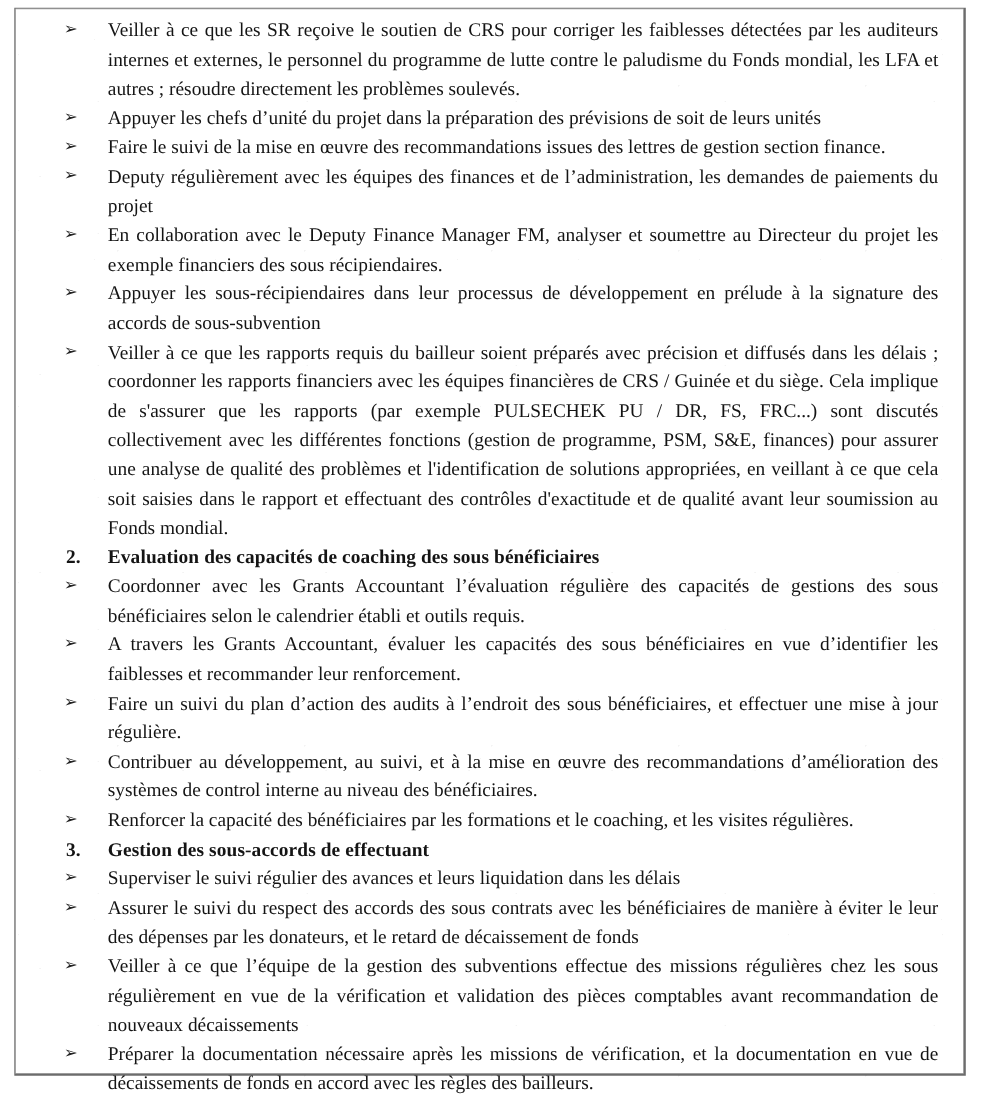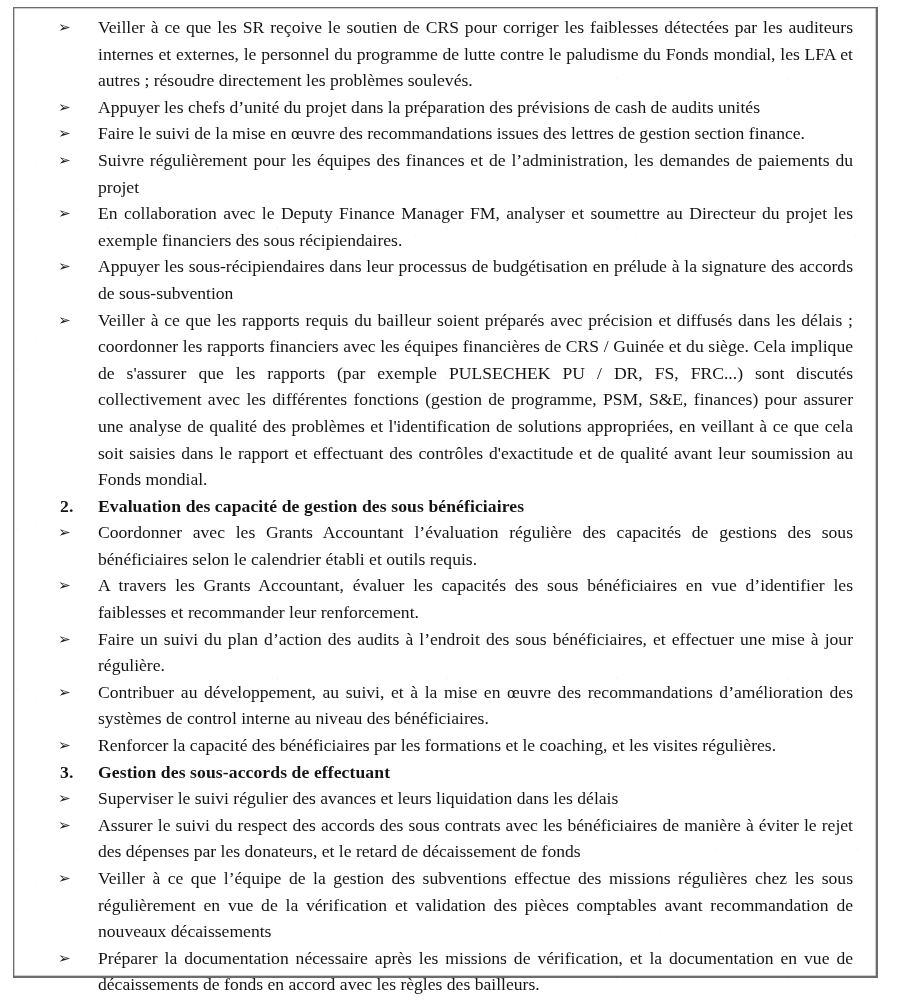--- a/index.html
+++ b/index.html
@@ -105,45 +105,45 @@
 <body>
 
 <div id="page-frame">
   <div id="content">
       <div class="bullet-row">
         <span class="bullet-glyph">➢</span>
         <span class="bullet-text">Veiller à ce que les SR reçoive le soutien de CRS pour corriger les faiblesses détectées par les auditeurs internes et externes, le personnel du programme de lutte contre le paludisme du Fonds mondial, les LFA et autres ; résoudre directement les problèmes soulevés.</span>
       </div>
       <div class="bullet-row">
         <span class="bullet-glyph">➢</span>
-        <span class="bullet-text">Appuyer les chefs d’unité du projet dans la préparation des prévisions de cash de audits unités</span>
+        <span class="bullet-text">Appuyer les chefs d’unité du projet dans la préparation des prévisions de soit de leurs unités</span>
       </div>
       <div class="bullet-row">
         <span class="bullet-glyph">➢</span>
         <span class="bullet-text">Faire le suivi de la mise en œuvre des recommandations issues des lettres de gestion section finance.</span>
       </div>
       <div class="bullet-row">
         <span class="bullet-glyph">➢</span>
-        <span class="bullet-text">Suivre régulièrement pour les équipes des finances et de l’administration, les demandes de paiements du projet</span>
+        <span class="bullet-text">Deputy régulièrement avec les équipes des finances et de l’administration, les demandes de paiements du projet</span>
       </div>
       <div class="bullet-row">
         <span class="bullet-glyph">➢</span>
         <span class="bullet-text">En collaboration avec le Deputy Finance Manager FM, analyser et soumettre au Directeur du projet les exemple financiers des sous récipiendaires.</span>
       </div>
       <div class="bullet-row">
         <span class="bullet-glyph">➢</span>
-        <span class="bullet-text">Appuyer les sous-récipiendaires dans leur processus de budgétisation en prélude à la signature des accords de sous-subvention</span>
+        <span class="bullet-text">Appuyer les sous-récipiendaires dans leur processus de développement en prélude à la signature des accords de sous-subvention</span>
       </div>
       <div class="bullet-row">
         <span class="bullet-glyph">➢</span>
         <span class="bullet-text">Veiller à ce que les rapports requis du bailleur soient préparés avec précision et diffusés dans les délais ; coordonner les rapports financiers avec les équipes financières de CRS / Guinée et du siège. Cela implique de s'assurer que les rapports (par exemple PULSECHEK PU / DR, FS, FRC...) sont discutés collectivement avec les différentes fonctions (gestion de programme, PSM, S&amp;E, finances) pour assurer une analyse de qualité des problèmes et l'identification de solutions appropriées, en veillant à ce que cela soit saisies dans le rapport et effectuant des contrôles d'exactitude et de qualité avant leur soumission au Fonds mondial.</span>
       </div>
       <div class="num-row">
         <span class="num-marker">2.</span>
-        <span class="num-text">Evaluation des capacité de gestion des sous bénéficiaires</span>
+        <span class="num-text">Evaluation des capacités de coaching des sous bénéficiaires</span>
       </div>
       <div class="bullet-row">
         <span class="bullet-glyph">➢</span>
         <span class="bullet-text">Coordonner avec les Grants Accountant l’évaluation régulière des capacités de gestions des sous bénéficiaires selon le calendrier établi et outils requis.</span>
       </div>
       <div class="bullet-row">
         <span class="bullet-glyph">➢</span>
         <span class="bullet-text">A travers les Grants Accountant, évaluer les capacités des sous bénéficiaires en vue d’identifier les faiblesses et recommander leur renforcement.</span>
       </div>
       <div class="bullet-row">
@@ -161,21 +161,21 @@
       <div class="num-row">
         <span class="num-marker">3.</span>
         <span class="num-text">Gestion des sous-accords de effectuant</span>
       </div>
       <div class="bullet-row">
         <span class="bullet-glyph">➢</span>
         <span class="bullet-text">Superviser le suivi régulier des avances et leurs liquidation dans les délais</span>
       </div>
       <div class="bullet-row">
         <span class="bullet-glyph">➢</span>
-        <span class="bullet-text">Assurer le suivi du respect des accords des sous contrats avec les bénéficiaires de manière à éviter le rejet des dépenses par les donateurs, et le retard de décaissement de fonds</span>
+        <span class="bullet-text">Assurer le suivi du respect des accords des sous contrats avec les bénéficiaires de manière à éviter le leur des dépenses par les donateurs, et le retard de décaissement de fonds</span>
       </div>
       <div class="bullet-row">
         <span class="bullet-glyph">➢</span>
         <span class="bullet-text">Veiller à ce que l’équipe de la gestion des subventions effectue des missions régulières chez les sous régulièrement en vue de la vérification et validation des pièces comptables avant recommandation de nouveaux décaissements</span>
       </div>
       <div class="bullet-row">
         <span class="bullet-glyph">➢</span>
         <span class="bullet-text">Préparer la documentation nécessaire après les missions de vérification, et la documentation en vue de décaissements de fonds en accord avec les règles des bailleurs.</span>
       </div>
       <div class="spacer-line"></div>

